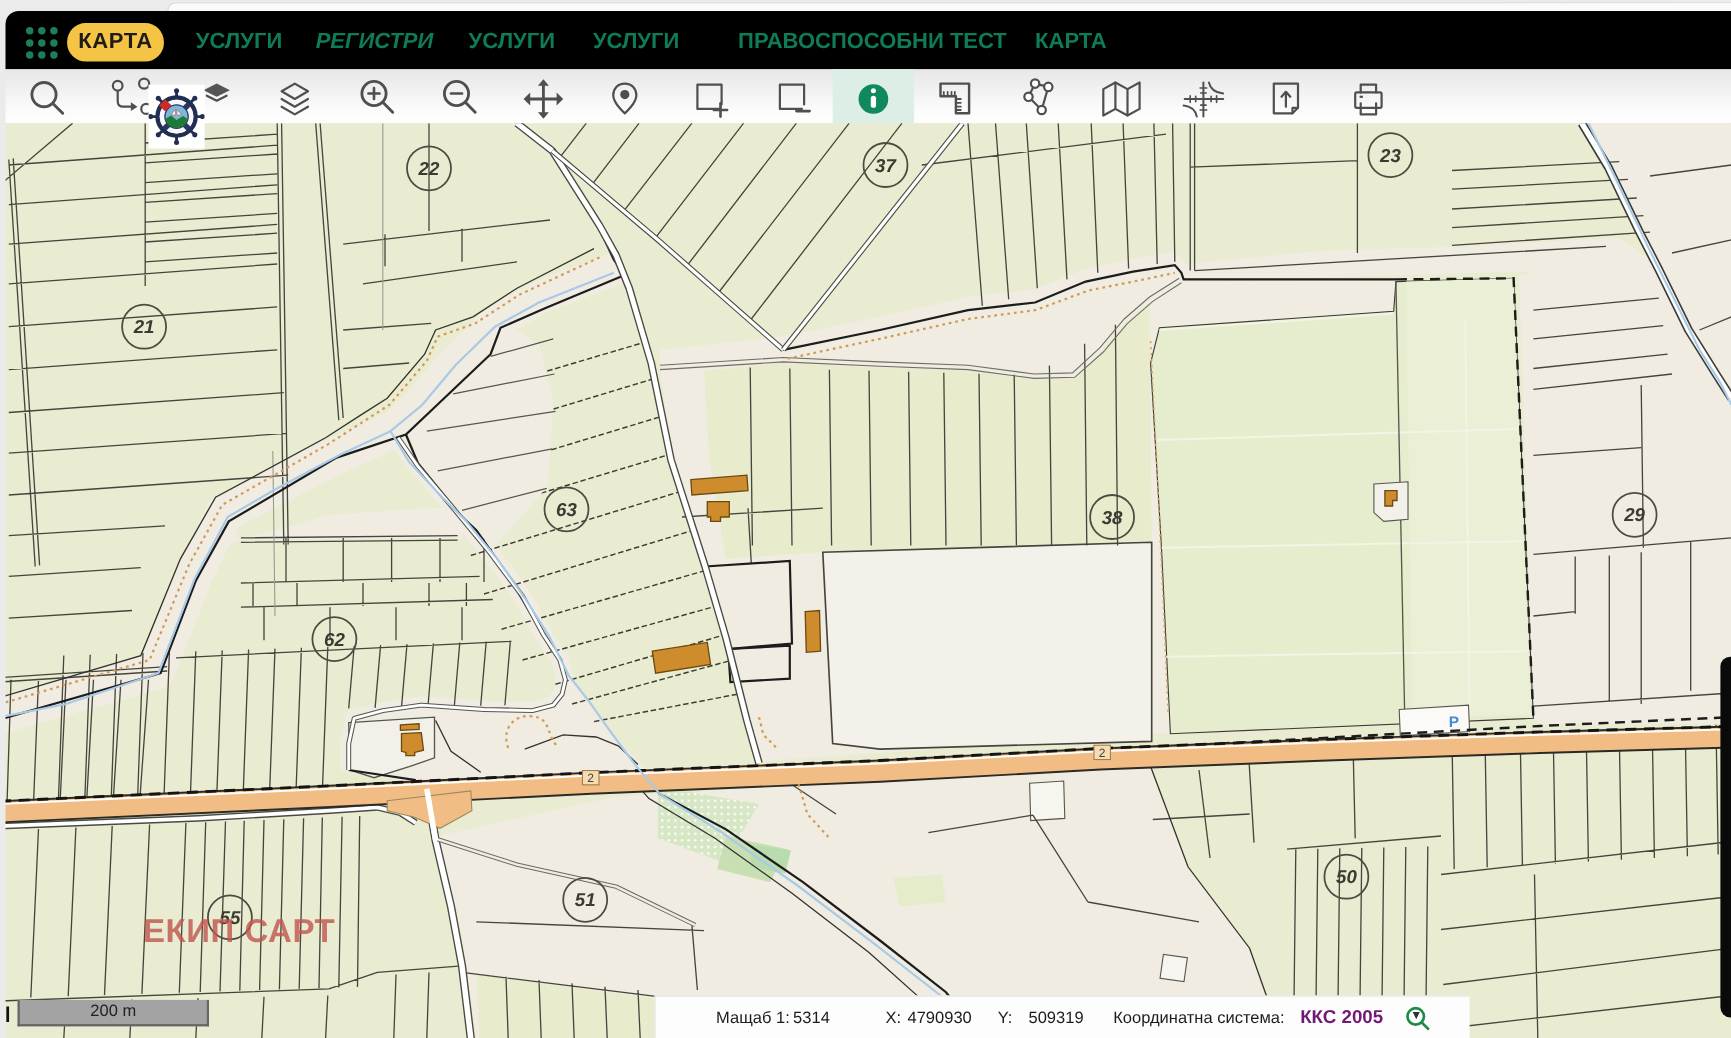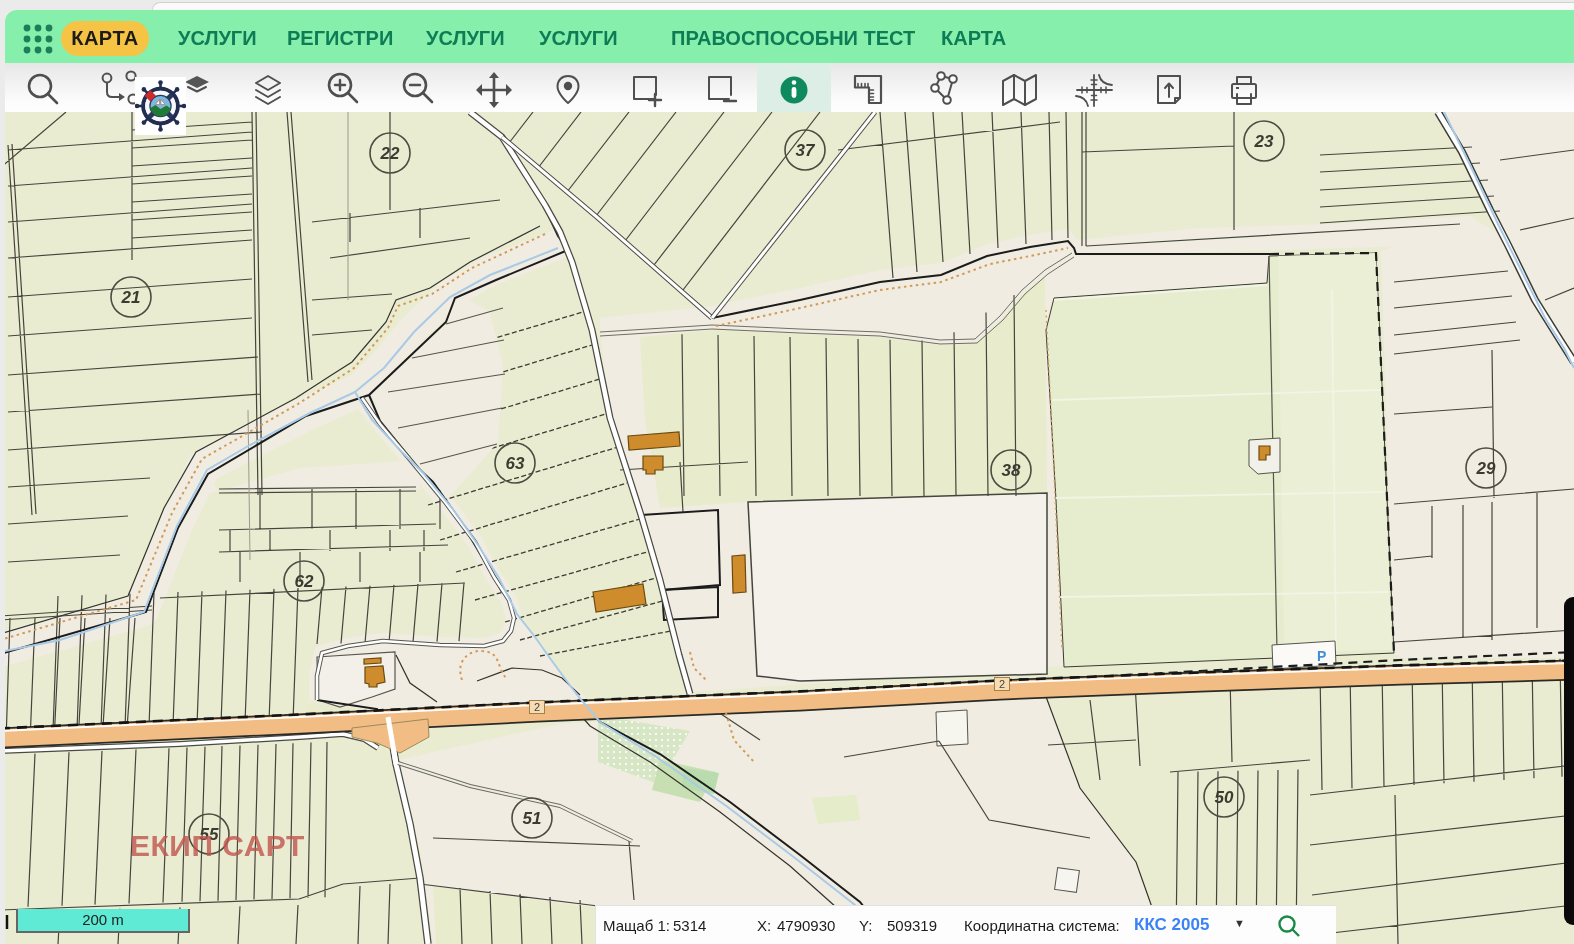--- a/index.html
+++ b/index.html
@@ -1,47 +1,47 @@
 <!DOCTYPE html>
 <html><head><meta charset="utf-8">
 <style>
 html,body{margin:0;padding:0;width:1574px;height:944px;overflow:hidden;background:#ebebeb;font-family:"Liberation Sans",sans-serif;}
 #page{position:relative;width:1574px;height:944px;}
 #topstrip{position:absolute;left:0;top:0;width:1574px;height:10px;background:#ebebeb;}
 #toptab{position:absolute;left:152px;top:2px;width:1422px;height:8px;background:#fafafa;border-top:1px solid #d0d0d0;border-left:1px solid #d8d8d8;border-top-left-radius:8px;}
-#nav{position:absolute;left:5px;top:10px;width:1569px;height:53px;background:#86efac;border-top-left-radius:12px;}
+#nav{position:absolute;left:5px;top:10px;width:1569px;height:53px;background:#000000;border-top-left-radius:12px;}
 #toolbar{position:absolute;left:5px;top:63px;width:1569px;height:49px;background:linear-gradient(#e7e7e7,#fbfbfb 75%,#fefefe);}
 #infocell{position:absolute;left:757px;top:63px;width:74px;height:49px;background:#ddeee6;}
 .menu{position:absolute;top:27px;font-size:20px;font-weight:bold;color:#0e7c55;letter-spacing:0px;white-space:nowrap;}
 #pill{position:absolute;left:61px;top:21px;width:88px;height:35px;background:#f6c445;border-radius:17px;text-align:center;line-height:35px;font-size:20px;font-weight:bold;color:#1e1c18;letter-spacing:0.5px;}
 #mapsvg{position:absolute;left:0;top:112px;z-index:1;}
-#scalebox{z-index:5;position:absolute;left:16px;top:909px;width:170px;height:22px;background:#5eead4;border-left:2px solid #666;border-right:2px solid #666;border-bottom:2px solid #666;font-size:15px;color:#222;text-align:center;line-height:21px;}
+#scalebox{z-index:5;position:absolute;left:16px;top:909px;width:170px;height:22px;background:#a3a3a3;border-left:2px solid #666;border-right:2px solid #666;border-bottom:2px solid #666;font-size:15px;color:#222;text-align:center;line-height:21px;}
 #statusbar{z-index:5;position:absolute;left:595px;top:905px;width:740px;height:39px;background:#fdfdfd;border-top:1px solid #e2e2e2;border-left:1px solid #e2e2e2;font-size:15px;color:#1c1c1c;}
-.sb{position:absolute;top:11px;white-space:nowrap;}
+.sb{position:absolute;top:11px;white-space:nowrap;margin-left:48px;}
 #blackbar{z-index:5;position:absolute;left:1564px;top:597px;width:10px;height:328px;background:#0a0a0a;border-radius:9px 0 0 9px;}
 #logo{position:absolute;left:135px;top:77px;width:51px;height:58px;background:#fff;z-index:6;}
 </style></head><body>
 <div id="page">
 <div id="topstrip"></div>
     <div id="toptab"></div>
 <div id="nav">
   <svg width="60" height="60" style="position:absolute;left:0;top:0">
 <circle cx="22" cy="18" r="3.4" fill="#1d7e57"></circle>
         <circle cx="22" cy="29" r="3.4" fill="#1d7e57"></circle>
         <circle cx="22" cy="40" r="3.4" fill="#1d7e57"></circle>
         <circle cx="33" cy="18" r="3.4" fill="#1d7e57"></circle>
         <circle cx="33" cy="29" r="3.4" fill="#1d7e57"></circle>
         <circle cx="33" cy="40" r="3.4" fill="#1d7e57"></circle>
         <circle cx="44" cy="18" r="3.4" fill="#1d7e57"></circle>
         <circle cx="44" cy="29" r="3.4" fill="#1d7e57"></circle>
         <circle cx="44" cy="40" r="3.4" fill="#1d7e57"></circle>
       </svg>
   <div id="pill" style="left:56px;top:11px;">КАРТА</div>
   <span class="menu" style="left:173px;top:17px;">УСЛУГИ</span>
-  <span class="menu" style="left:282px;top:17px;">РЕГИСТРИ</span>
+  <span class="menu" style="left:282px;top:17px;font-style:italic;">РЕГИСТРИ</span>
   <span class="menu" style="left:421px;top:17px;">УСЛУГИ</span>
   <span class="menu" style="left:534px;top:17px;">УСЛУГИ</span>
   <span class="menu" style="left:666px;top:17px;">ПРАВОСПОСОБНИ ТЕСТ</span>
   <span class="menu" style="left:936px;top:17px;">КАРТА</span>
 </div>
 <div id="toolbar"></div>
 <div id="infocell"></div>
 <svg width="1574" height="49" style="position:absolute;left:0;top:63px" fill="none" stroke="#4f4f4f" stroke-width="2" stroke-linecap="round" stroke-linejoin="round">
       <circle cx="40" cy="23" r="11" stroke-width="2.6"></circle>
       <line x1="48" y1="31" x2="57" y2="40" stroke-width="2.6"></line>
@@ -288,20 +288,20 @@
 </svg>
 <div id="scalebox">200 m</div>
 <div id="statusbar">
 <span class="sb" style="left:7px;">Мащаб 1:</span>
       <span class="sb" style="left:77px;">5314</span>
 <span class="sb" style="left:161px;">X:</span>
       <span class="sb" style="left:181px;">4790930</span>
 <span class="sb" style="left:263px;">Y:</span>
       <span class="sb" style="left:291px;">509319</span>
 <span class="sb" style="left:368px;">Координатна система:</span>
-<span class="sb" style="left:538px;color:#3b82f6;font-weight:bold;font-size:17px;top:9px;">ККС 2005</span>
+<span class="sb" style="left:538px;color:#701a75;font-weight:bold;font-size:17px;top:9px;">ККС 2005</span>
 <span class="sb" style="left:638px;color:#333;font-size:11px;">▼</span>
 <svg width="26" height="26" style="position:absolute;left:680px;top:7px" fill="none" stroke="#1a8a46" stroke-width="2.4">
         <circle cx="11" cy="11" r="7.5"></circle>
         <line x1="16.5" y1="16.5" x2="23" y2="23"></line>
       </svg>
 </div>
 <div id="blackbar"></div>
 </div>
 </body></html>

